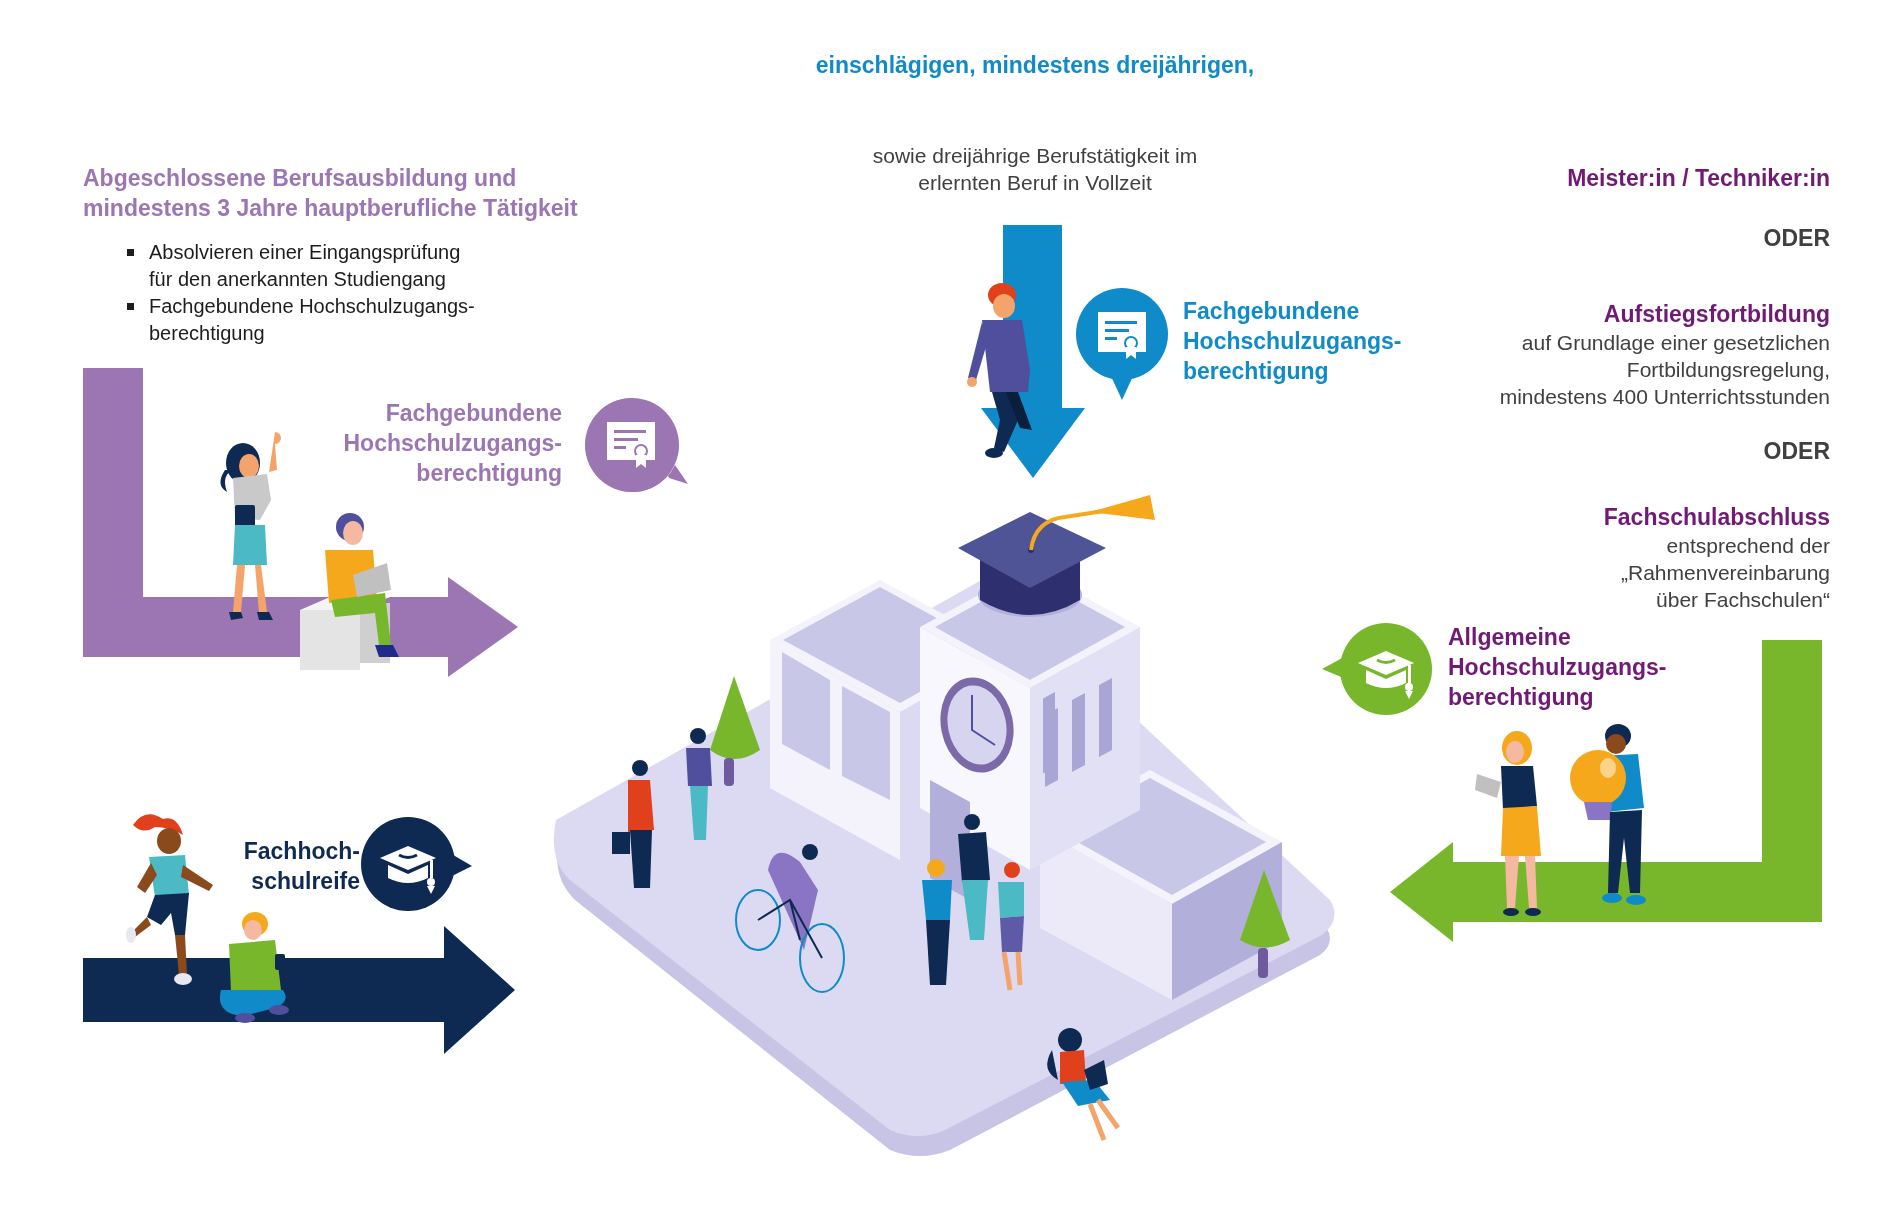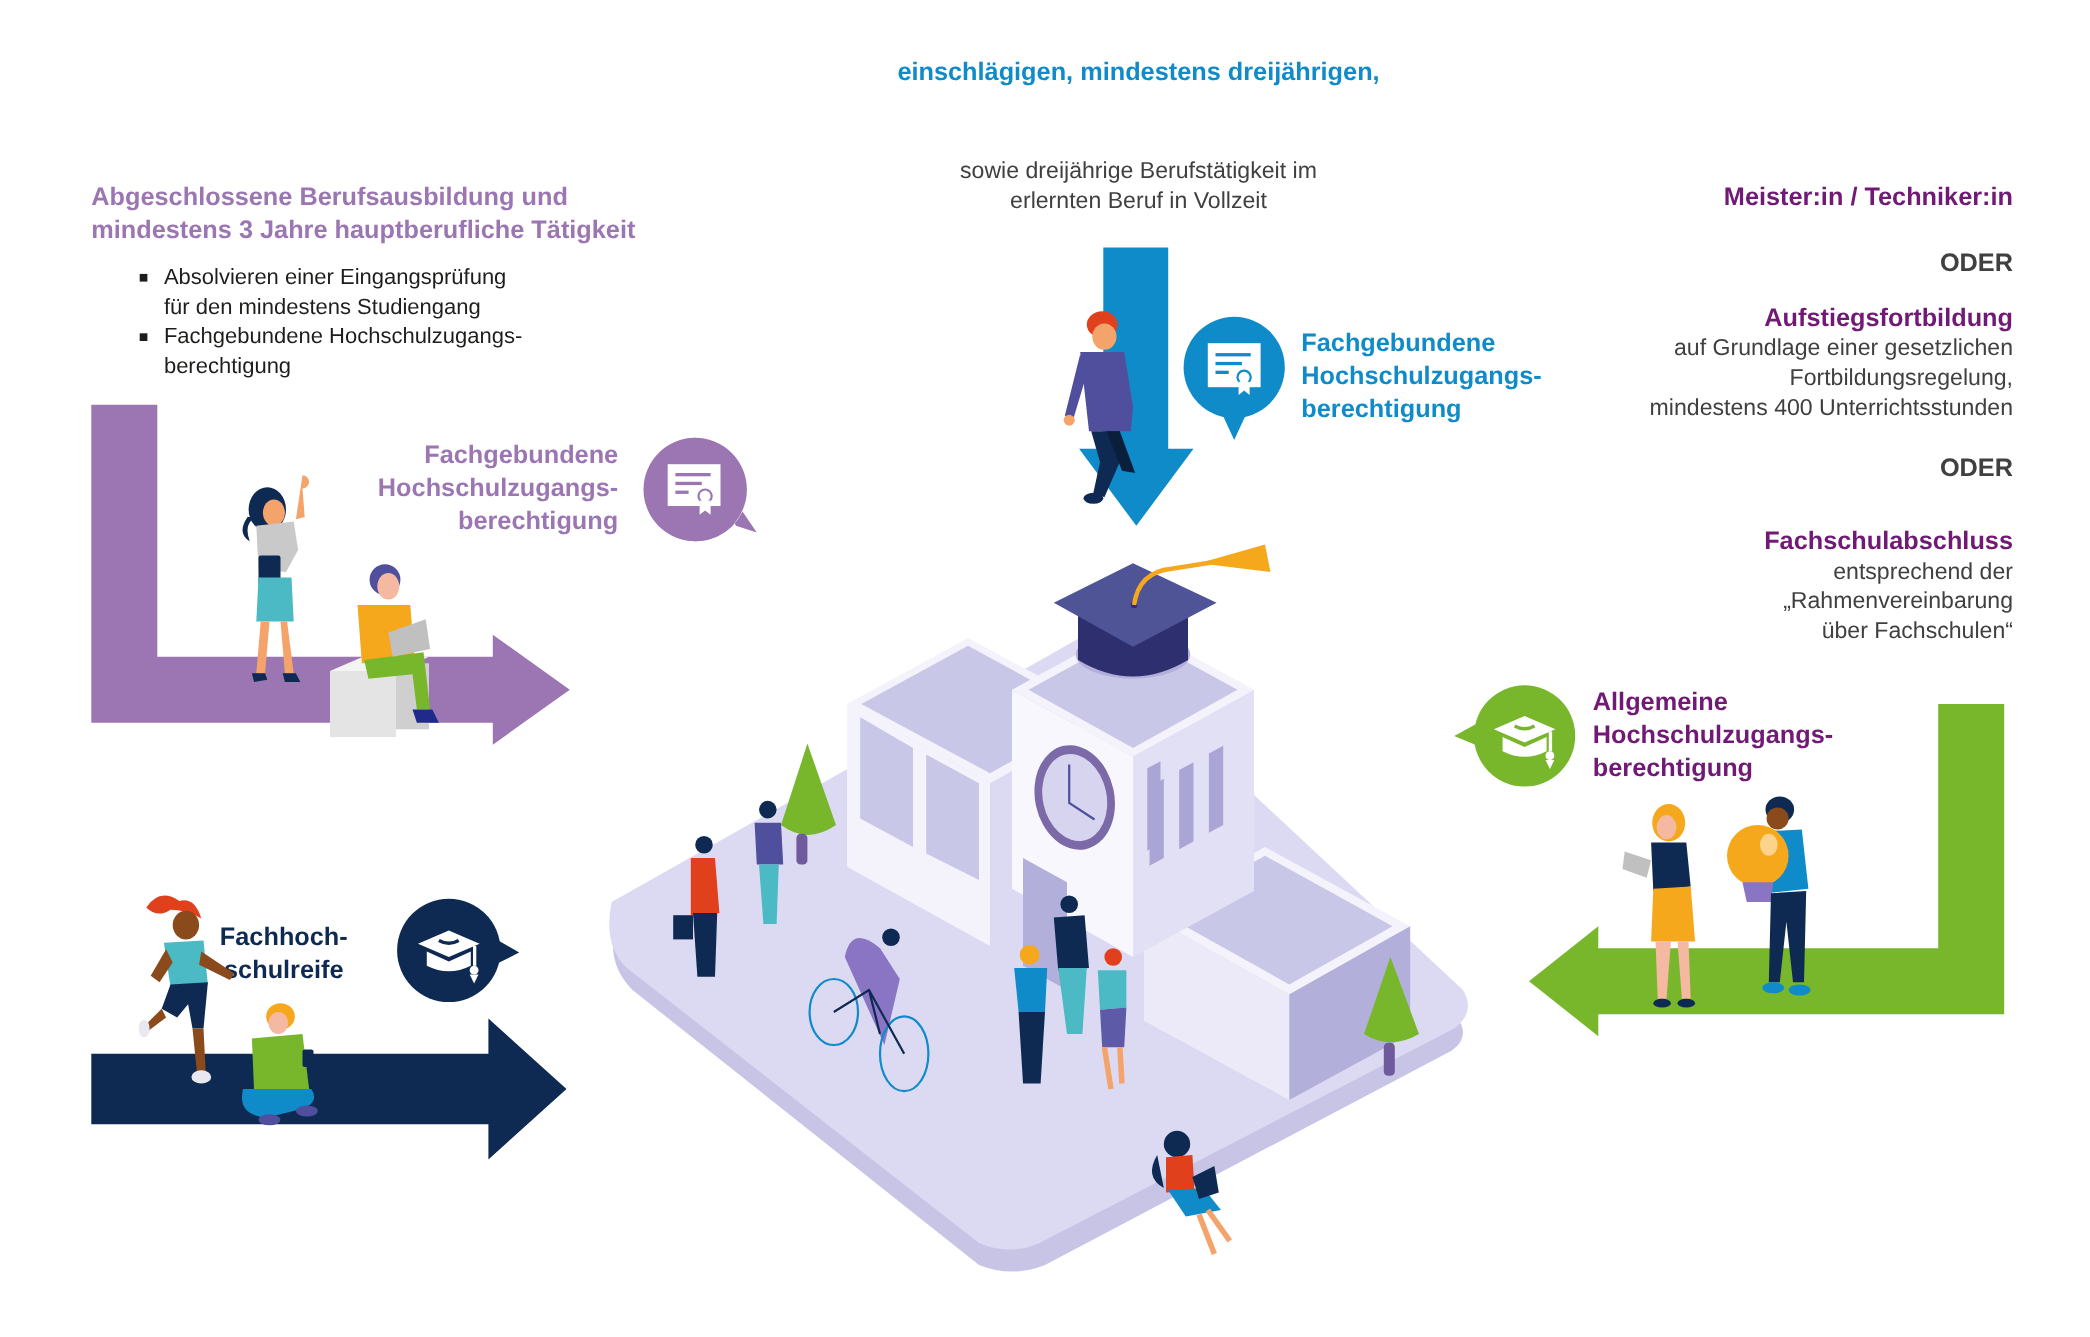--- a/index.html
+++ b/index.html
@@ -23,21 +23,21 @@
 </head>
 <body>
 
 <div class="abs htxt purple" style="left:83px; top:163px; width:600px;">
   <div>Abgeschlossene Berufsausbildung und</div>
   <div>mindestens 3 Jahre hauptberufliche Tätigkeit</div>
 </div>
 <ul class="abs bullets" style="left:88px; top:222px; width:520px;">
   <li>
     <div>Absolvieren einer Eingangsprüfung</div>
-    <div>für den mindestens Studiengang</div>
+    <div>für den anerkannten Studiengang</div>
   </li>
   <li>
     <div>Fachgebundene Hochschulzugangs-</div>
     <div>berechtigung</div>
   </li>
 </ul>
 
 <svg style="left:0; top:0;" width="1900" height="1215">
   <path d="M83 368 L143 368 L143 597 L448 597 L448 577 L518 627 L448 677 L448 657 L83 657 Z" fill="#9b76b3"></path>
 </svg>
@@ -122,21 +122,21 @@
 
 <div class="abs htxt blue" style="left:1183px; top:296px; width:300px;">
   <div>Fachgebundene</div>
   <div>Hochschulzugangs-</div>
   <div>berechtigung</div>
 </div>
 
 <div class="abs right" style="left:1430px; top:163px; width:400px;">
   <div class="htxt green">Meister:in / Techniker:in</div>
   <div class="htxt dark" style="margin-top:30px;">ODER</div>
-  <div class="htxt green" style="margin-top:20px;">Aufstiegsfortbildung</div>
+  <div class="htxt green" style="margin-top:46px;">Aufstiegsfortbildung</div>
   <div class="txt dark">auf Grundlage einer gesetzlichen</div>
   <div class="txt dark">Fortbildungsregelung,</div>
   <div class="txt dark">mindestens 400 Unterrichtsstunden</div>
   <div class="htxt dark" style="margin-top:26px;">ODER</div>
   <div class="htxt green" style="margin-top:36px;">Fachschulabschluss</div>
   <div class="txt dark">entsprechend der</div>
   <div class="txt dark">„Rahmenvereinbarung</div>
   <div class="txt dark">über Fachschulen“</div>
 </div>
 
@@ -181,21 +181,21 @@
   <path d="M24 84 L52 84 L50 102 L28 102 Z" fill="#8a74c4"></path>
   <path d="M50 94 L82 92 L80 175 L70 175 L64 120 L58 175 L48 175 Z" fill="#0f2a52"></path>
   <ellipse cx="52" cy="180" rx="10" ry="5" fill="#0f8bc9"></ellipse>
   <ellipse cx="76" cy="182" rx="10" ry="5" fill="#0f8bc9"></ellipse>
 </svg>
 
 <svg style="left:0; top:0;" width="1900" height="1215">
   <path d="M83 958 L444 958 L444 926 L515 990 L444 1054 L444 1022 L83 1022 Z" fill="#0f2a52"></path>
 </svg>
 
-<div class="abs htxt navy right" style="left:179px; top:836px; width:158px;text-align:center;">
+<div class="abs htxt navy right" style="left:202px; top:836px; width:158px;">
   <div>Fachhoch-</div>
   <div>schulreife</div>
 </div>
 
 <svg style="left:360px; top:816px;" width="120" height="100">
   <circle cx="48" cy="48" r="47" fill="#0f2a52"></circle>
   <path d="M88 36 L112 50 L88 62 Z" fill="#0f2a52"></path>
   <path d="M20 42 L48 30 L76 42 L48 54 Z" fill="#fff"></path>
   <path d="M28 49 L28 62 Q48 72 68 62 L68 49 L48 58 Z" fill="#fff"></path>
   <path d="M39 39 Q48 44 57 39" stroke="#0f2a52" stroke-width="3" fill="none"></path>

